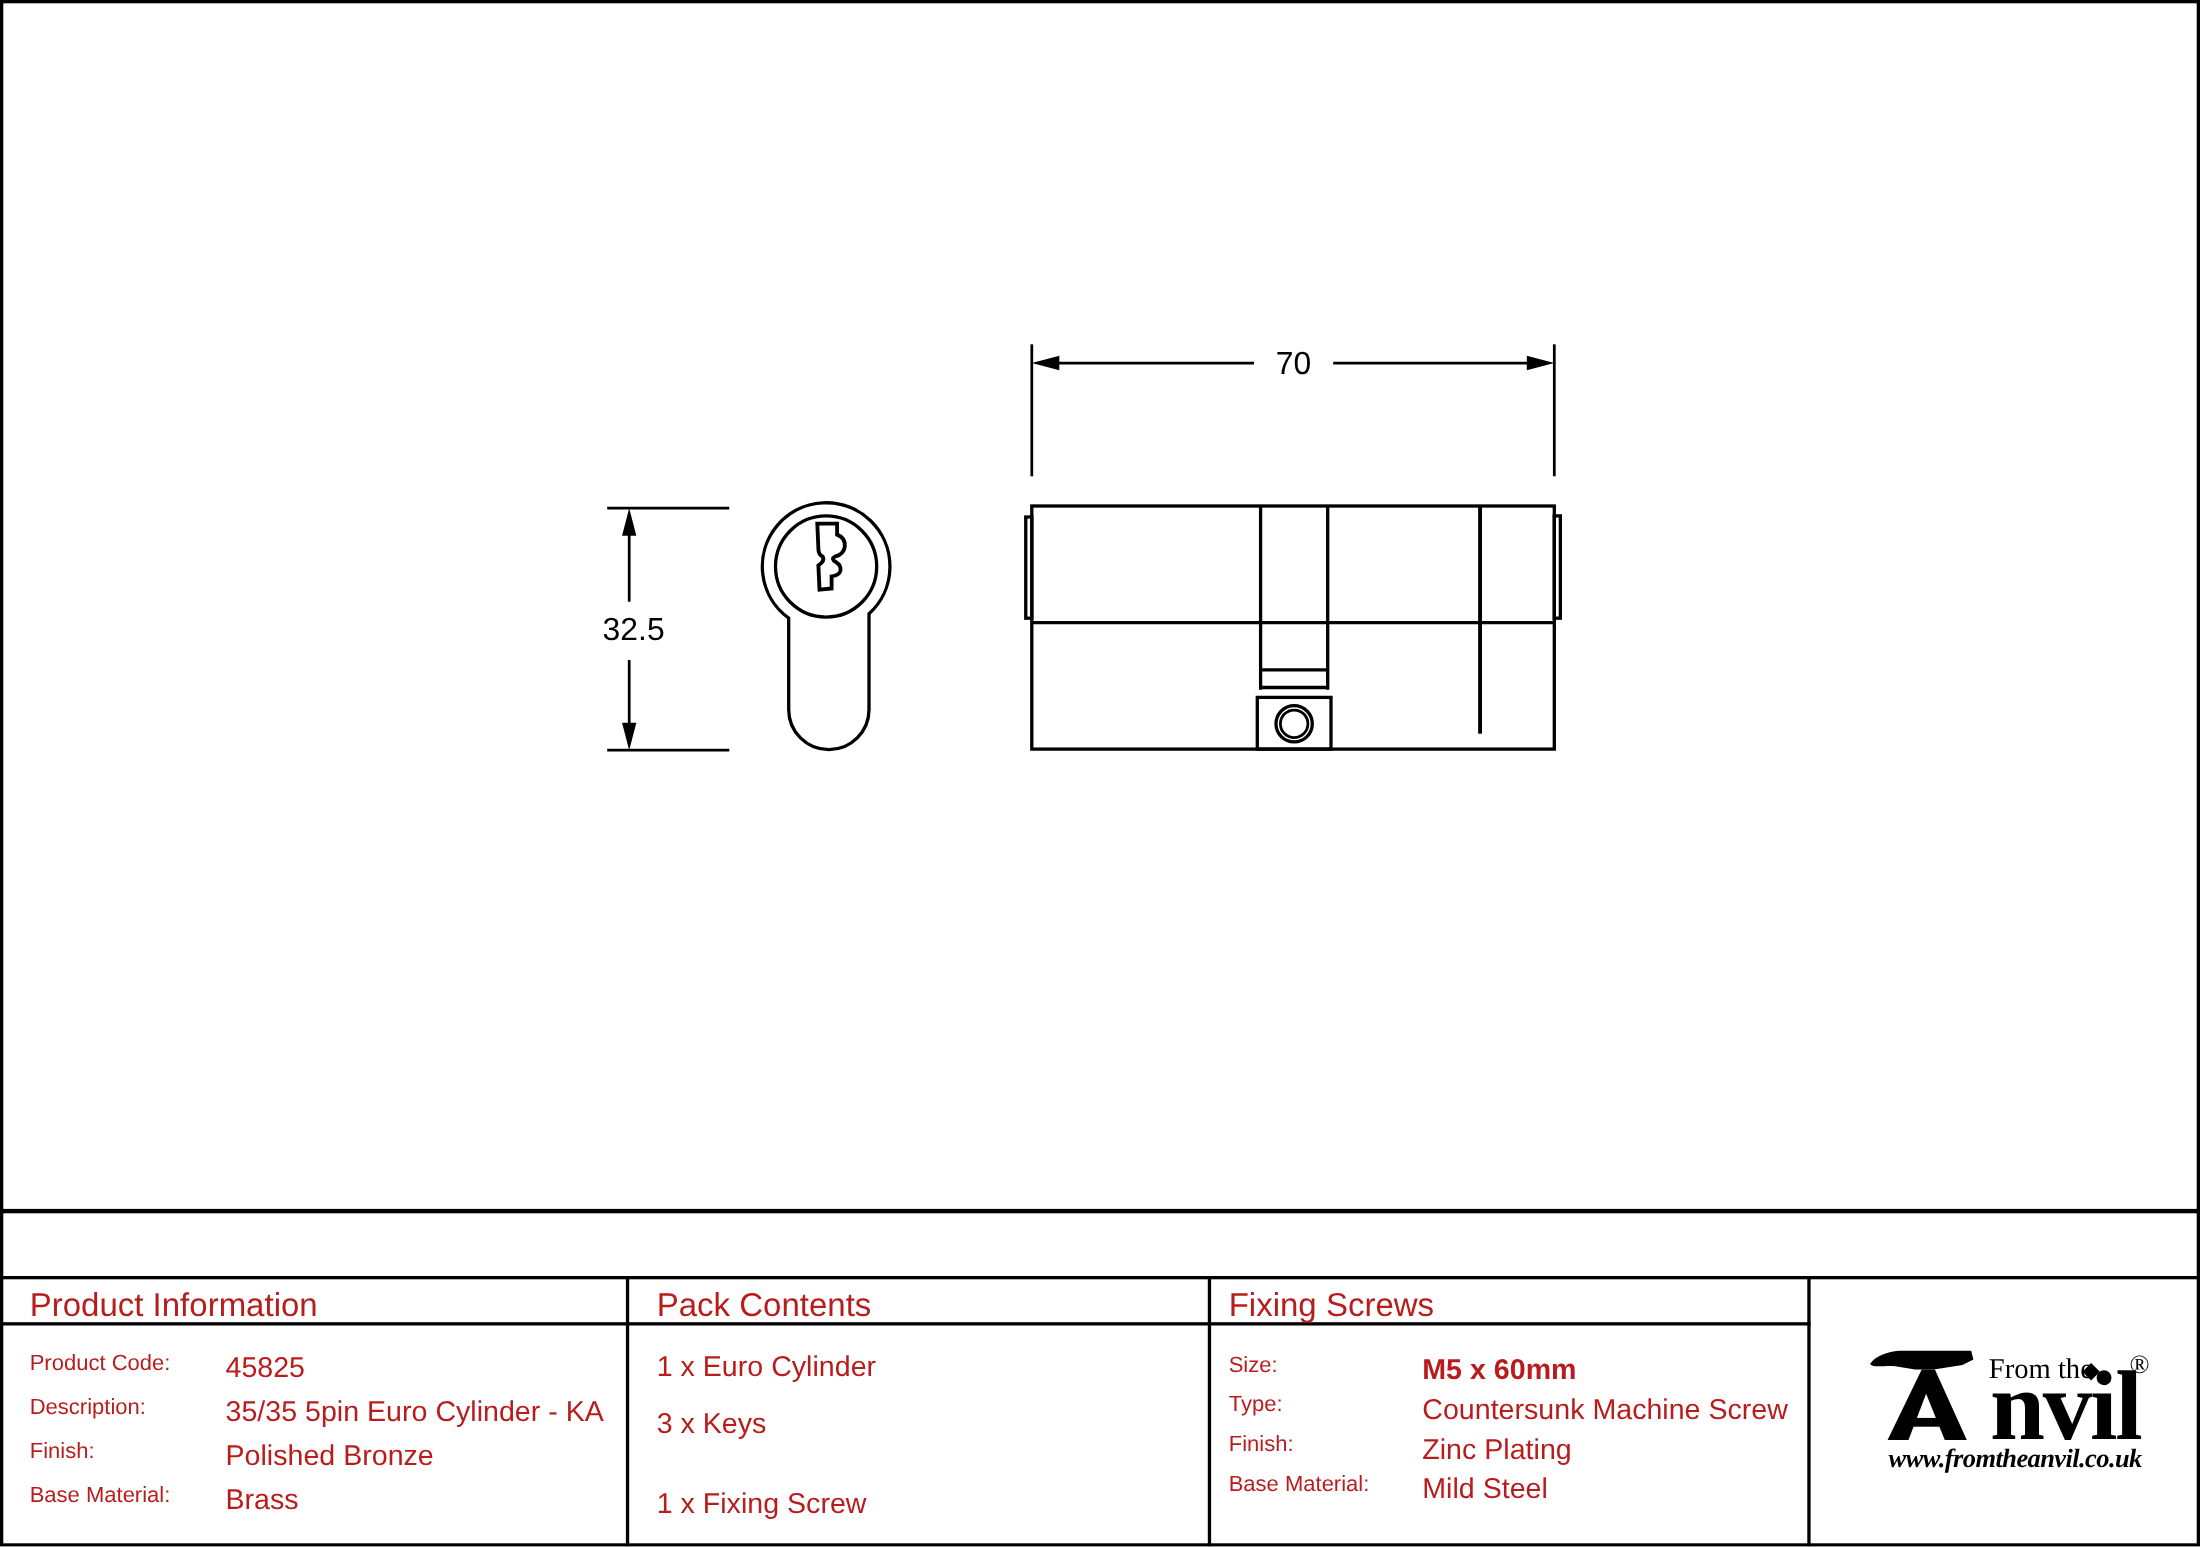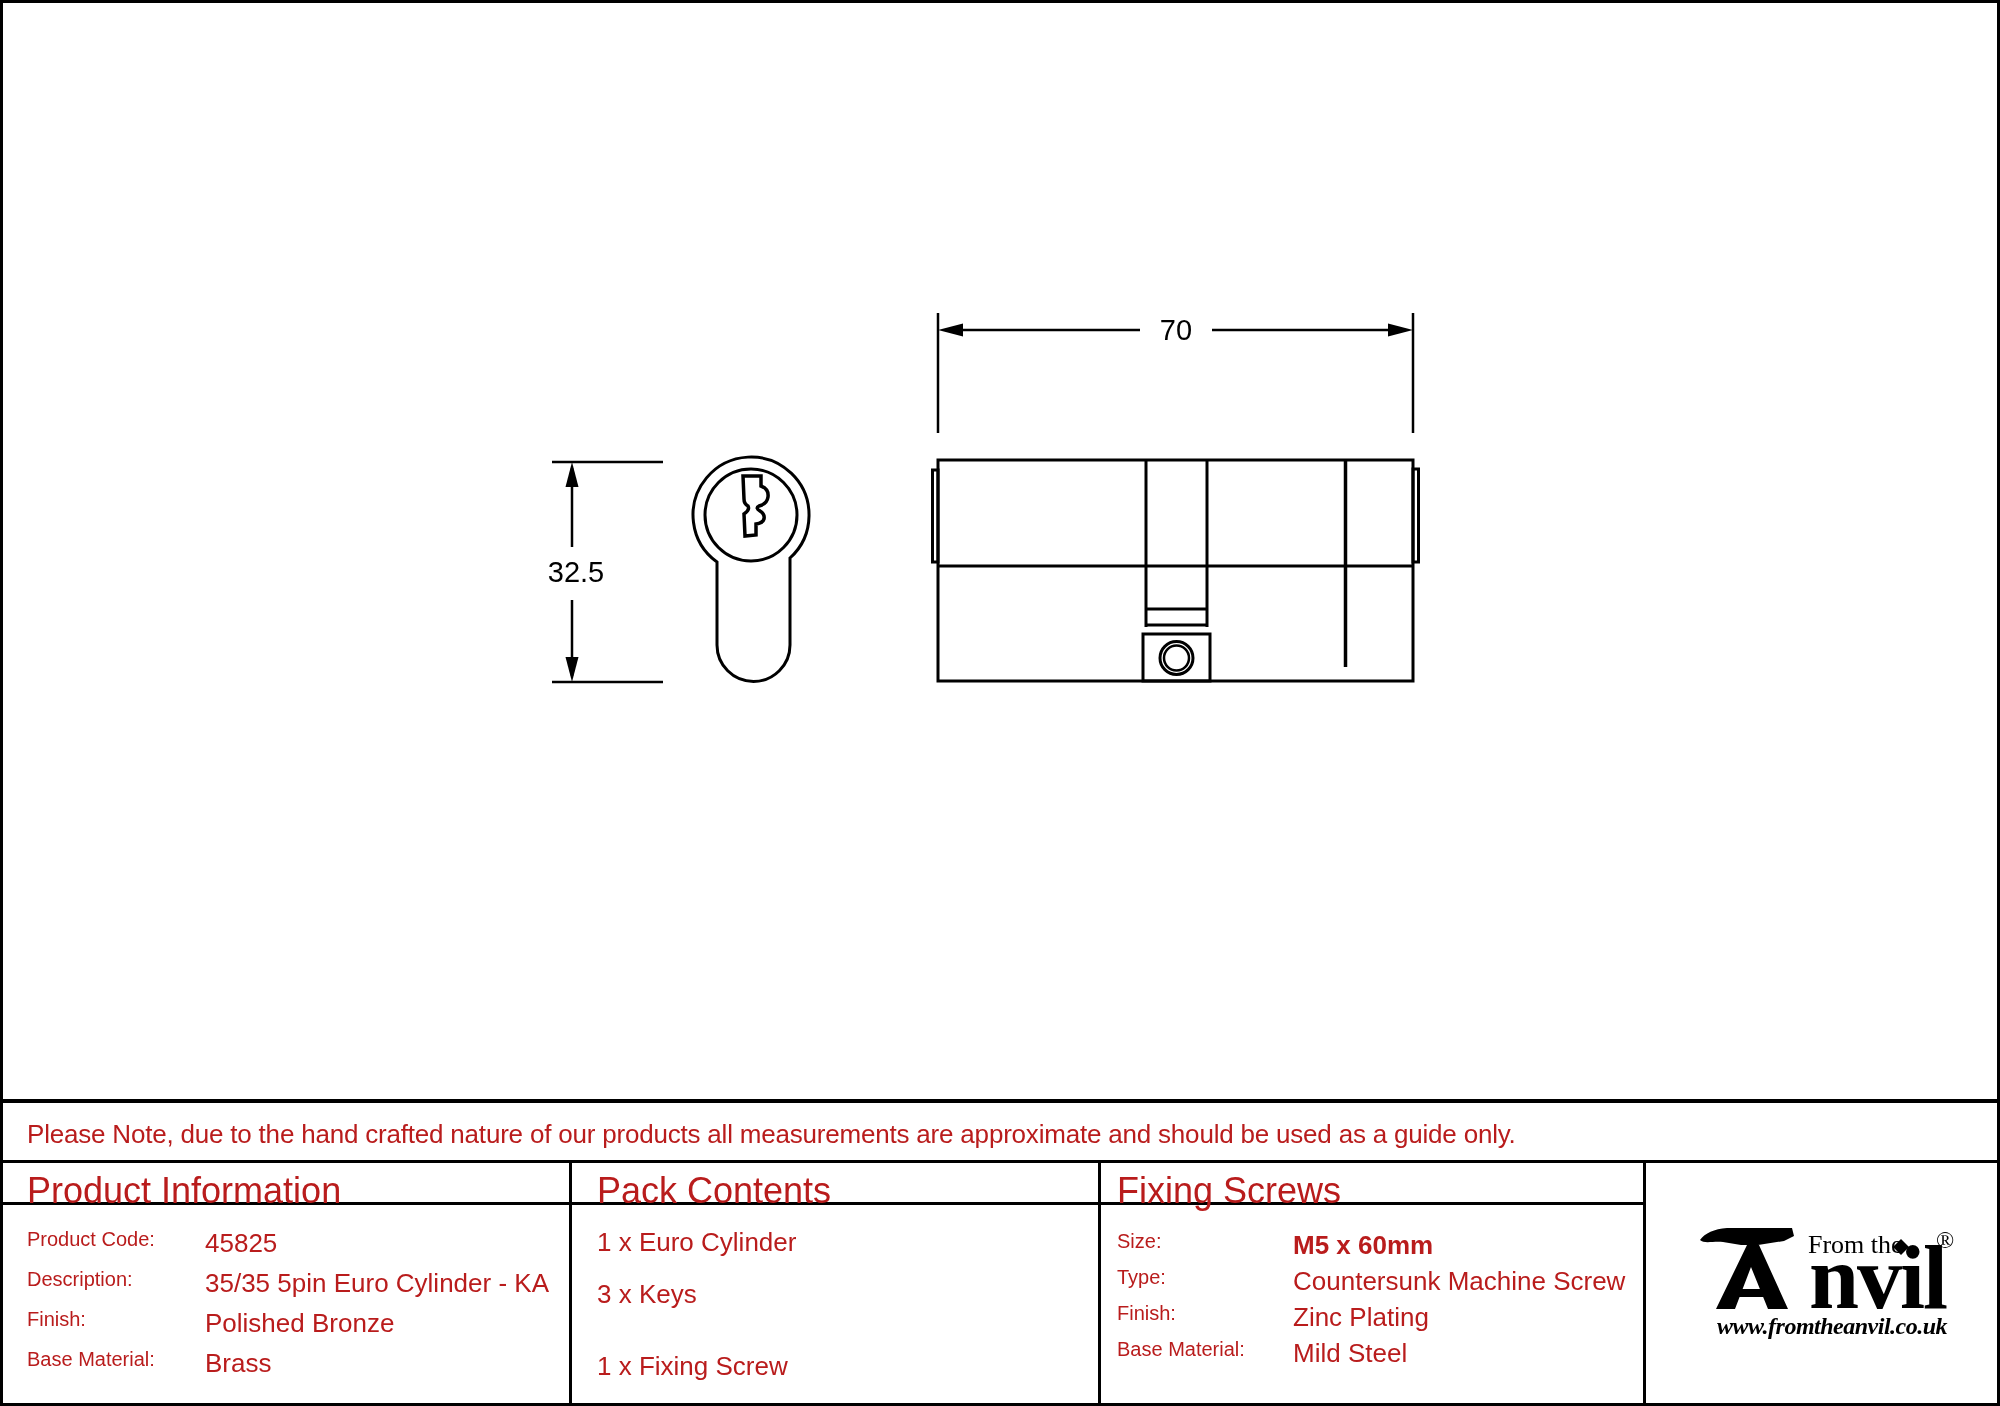--- a/index.html
+++ b/index.html
@@ -8,21 +8,21 @@
     width:2000px;height:1406px;
     background:#ffffff;
     font-family:"Liberation Sans",sans-serif;
     color:#b91c1c;
     overflow:hidden;
   }
   .abs{position:absolute;}
   .line{position:absolute;background:#000;}
   #outer-border{position:absolute;left:0;top:0;right:0;bottom:0;border:3px solid #000;}
   .note-text{font-size:26px;letter-spacing:-0.2px;white-space:nowrap;}
-  .hdr{font-size:36px;white-space:nowrap;}
+  .hdr{font-size:30px;white-space:nowrap;}
   .cell-label{font-size:20px;white-space:nowrap;}
   .cell-value{font-size:26px;white-space:nowrap;}
   svg{position:absolute;left:0;top:0;}
   svg text{font-family:"Liberation Sans",sans-serif;fill:#000;}
   .logo-serif{font-family:"Liberation Serif",serif;}
 </style>
 </head>
 <body>
 
 <div id="sheet">
@@ -92,21 +92,20 @@
   </svg>
 
   <div id="outer-border"></div>
   <div class="line" style="left:0;right:0;top:1099;top:1099px;height:4px;"></div>
   <div class="line" style="left:0;right:0;top:1160px;height:3px;"></div>
   <div class="line" style="left:0;width:1646px;top:1202px;height:3px;"></div>
   <div class="line" style="left:569px;top:1160px;bottom:0;width:3px;"></div>
   <div class="line" style="left:1098px;top:1160px;bottom:0;width:3px;"></div>
   <div class="line" style="left:1643px;top:1160px;bottom:0;width:3px;"></div>
 
-  <div class="abs note-text" style="left:27px;top:1119px;">Please Note, due to the hand crafted nature of our products all measurements are approximate and should be used as a guide only.</div>
 
   <div class="abs hdr" style="left:27px;top:1170px;">Product Information</div>
 
   <div class="abs cell-label" style="left:27px;top:1228px;">Product Code:</div>
   <div class="abs cell-value" style="left:205px;top:1228px;">45825</div>
 
   <div class="abs cell-label" style="left:27px;top:1268px;">Description:</div>
   <div class="abs cell-value" style="left:205px;top:1268px;">35/35 5pin Euro Cylinder - KA</div>
 
   <div class="abs cell-label" style="left:27px;top:1308px;">Finish:</div>

